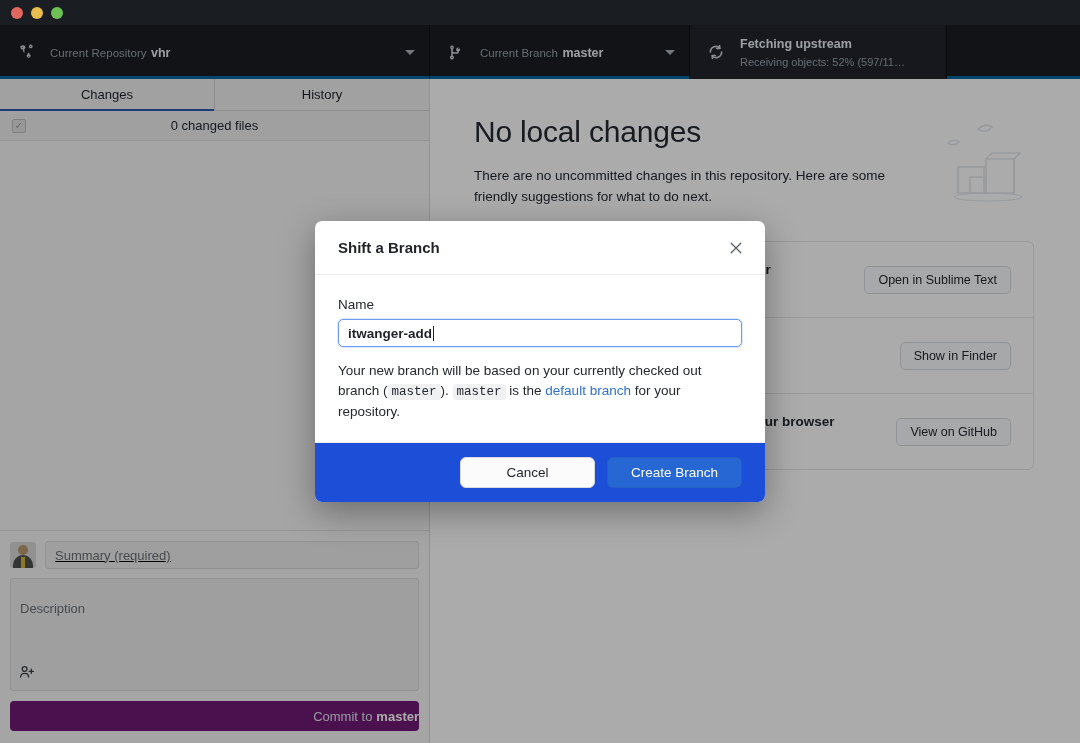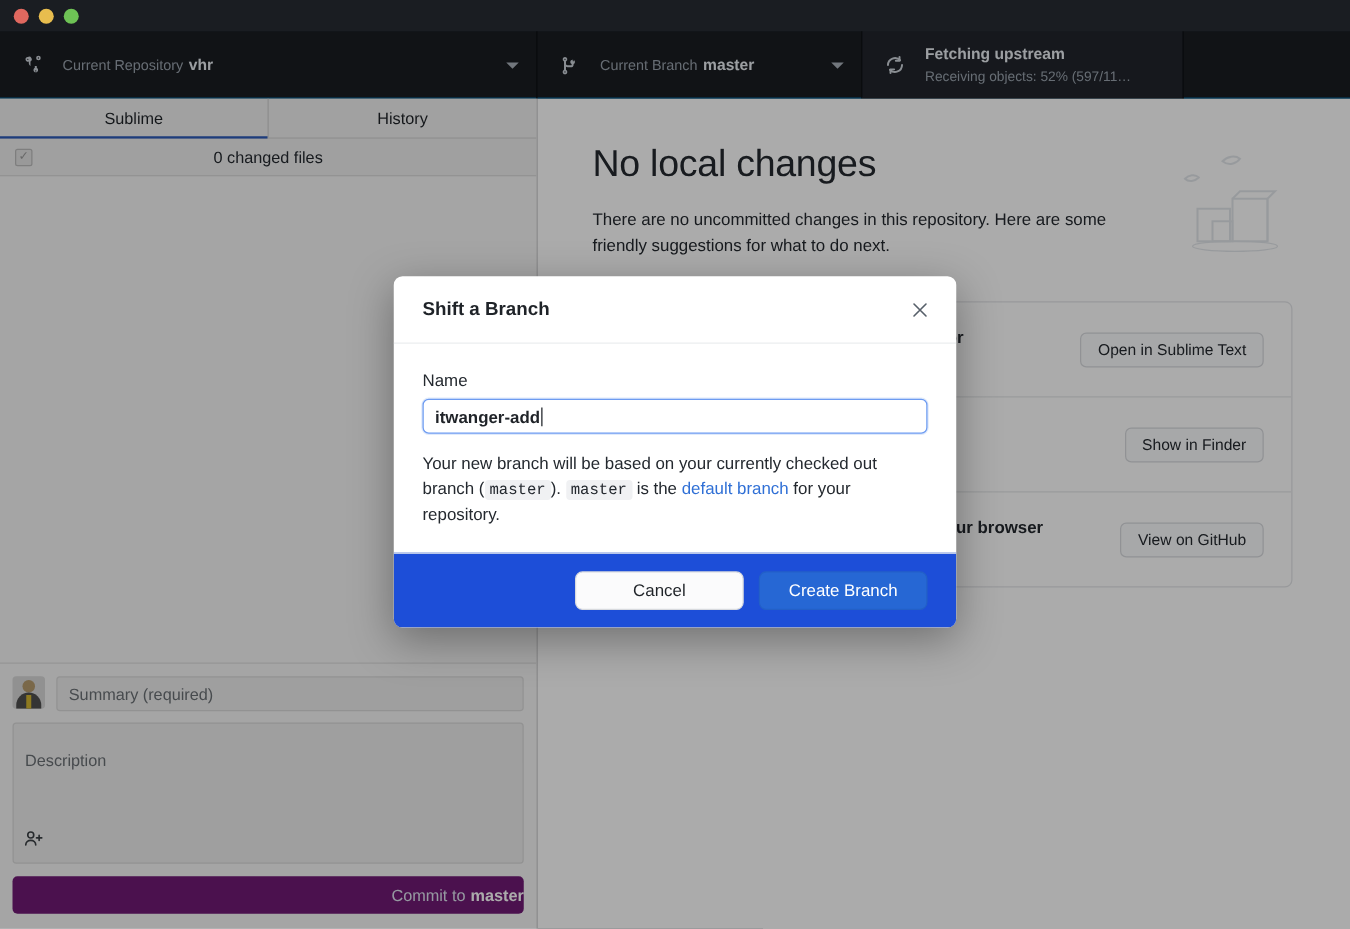--- a/index.html
+++ b/index.html
@@ -29,21 +29,21 @@
   .light.red    { background: #e0685f; }
   .light.yellow { background: #e8bd4e; }
   .light.green  { background: #6ec255; }
 
   
   .toolbar {
     position: absolute; top: 25px; left: 0;
     width: 1080px; height: 54px;
     background: #1a1d22;
     display: flex;
-    border-bottom: 1px solid #0369a1;
+    border-bottom: 3px solid #0369a1;
   }
   .tb-section {
     display: flex; align-items: center;
     height: 54px;
     border-right: 1px solid #0d0f12;
     position: relative;
   }
   .tb-repo   { width: 430px; padding: 0 14px 0 16px; }
   .tb-branch { width: 260px; padding: 0 14px 0 16px; }
   .tb-fetch  { width: 257px; padding: 0 12px 0 16px; background: #21252c; }
@@ -132,21 +132,21 @@
   .file-list { flex: 1; background: #f6f6f6; }
 
   
   .commit-area {
     flex: 0 0 213px;
     padding: 10px 10px 12px 10px;
     background: #f6f6f6;
     border-top: 1px solid #e0e0e0;
     display: flex; flex-direction: column;
   }
-  .summary-row { display: flex; gap: 9px; }
+  .summary-row { display: flex; align-items: center; gap: 9px; text-decoration: underline; }
   .avatar {
     width: 26px; height: 26px; border-radius: 3px;
     flex: 0 0 26px;
     background: #d8d8d8;
     position: relative; overflow: hidden;
   }
   .avatar .head {
     position: absolute; top: 3px; left: 8px;
     width: 10px; height: 10px; border-radius: 50%;
     background: #b69b6d;
@@ -395,21 +395,21 @@
         <span class="tb-sub">Receiving objects: 52% (597/11…</span>
       </span>
     </div>
 
     <div class="tb-section tb-rest"></div>
   </div>
 
   <div class="sidebar">
     <div class="tabs">
       <div class="tab active">
-        <span>Sublime</span>
+        <span>Changes</span>
       </div>
       <div class="tab">
         <span>History</span>
       </div>
     </div>
 
     <div class="files-header">
       <div class="checkbox">✓</div>
       <div class="files-count">0 changed files</div>
     </div>

